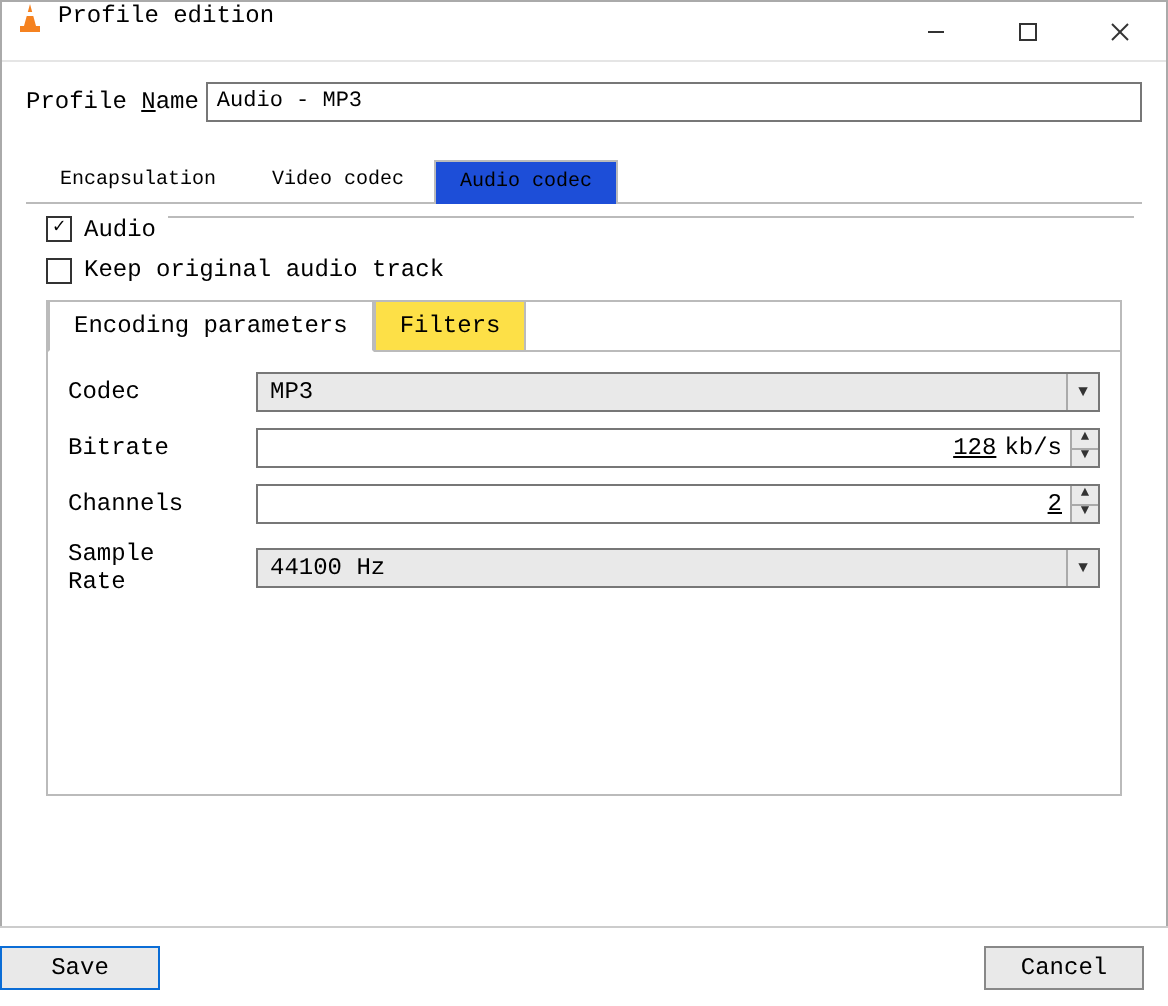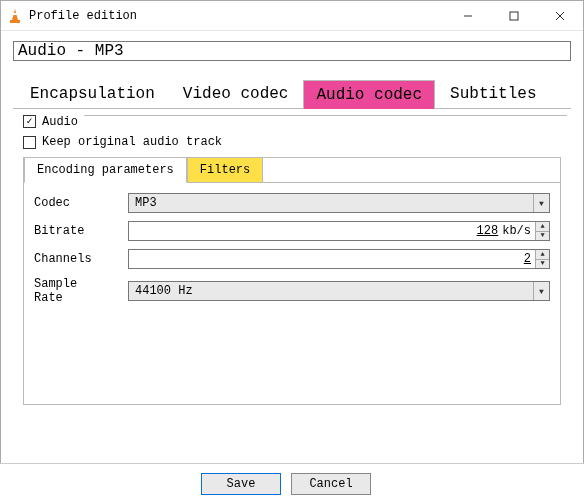--- a/index.html
+++ b/index.html
@@ -11,21 +11,21 @@
     color: #000;
     width: 584px;
     height: 503px;
     overflow: hidden;
     border: 1px solid #aaa;
   }
   
   .titlebar {
     height: 30px;
     display: flex;
-    align-items: center;
+    align-items: flex-start;
     padding-left: 6px;
     background: #fff;
     border-bottom: 1px solid #e5e5e5;
   }
   .titlebar .vlc-icon {
     width: 16px; height: 16px; margin-right: 6px;
   }
   .titlebar .title-text { flex: 0 0 auto; font-size: 12px; }
   .titlebar .spacer { flex: 1; }
   .winbtn {
@@ -45,42 +45,42 @@
     margin-bottom: 12px;
   }
   .label-tight { margin-right: 4px; }
   .underline { text-decoration: underline; }
   .text-input {
     flex: 1;
     height: 20px;
     border: 1px solid #777;
     padding: 0 4px;
     font-family: inherit;
-    font-size: 16px;
+    font-size: 11px;
     background: #fff;
   }
   
   .tabstrip {
     display: flex;
     align-items: flex-end;
     border-bottom: 1px solid #bbb;
     margin-top: 18px;
     padding-left: 4px;
   }
   .tab {
     padding: 5px 12px;
-    font-size: 16px;
+    font-size: 10px;
     border: 1px solid transparent;
     border-bottom: none;
     margin-right: 2px;
     cursor: default;
   }
   .tab.active {
     border-color: #bbb;
-    background: #ec4899;
+    background: #1d4ed8;
     position: relative;
     top: 1px;
   }
   .tabpanel {
     padding: 6px 4px 4px 4px;
   }
   
   .chkrow {
     display: flex;
     align-items: center;
@@ -191,21 +191,21 @@
   }
   .spin .sbtns > div:first-child { border-bottom: 1px solid #aaa; }
   
   .buttonbar {
     position: absolute;
     left: 0; right: 0; bottom: 0;
     height: 40px;
     border-top: 1px solid #ccc;
     display: flex;
     align-items: center;
-    justify-content: center;
+    justify-content: space-between;
     padding-right: 12px;
     gap: 10px;
     background:#fff;
   }
   .btn {
     width: 80px;
     height: 22px;
     border: 1px solid #888;
     background: #e9e9e9;
     display:flex;align-items:center;justify-content:center;
@@ -241,28 +241,30 @@
     <svg width="10" height="10">
         <line x1="1" y1="1" x2="9" y2="9" stroke-width="1"></line>
         <line x1="9" y1="1" x2="1" y2="9" stroke-width="1"></line>
       </svg>
   </div>
 </div>
 
 <div class="content">
 
   <div class="row">
+    <span class="label-tight">
+      <span>Profile </span><span class="underline">N</span><span>ame</span>
+    </span>
     <input class="text-input" value="Audio - MP3" style="">
   </div>
 
   <div class="tabstrip">
     <div class="tab">Encapsulation</div>
     <div class="tab">Video codec</div>
     <div class="tab active">Audio codec</div>
-    <div class="tab">Subtitles</div>
   </div>
 
   <div class="tabpanel">
 
     <div class="audio-line">
       <span class="chkbox checked"></span>
       <span>Audio</span>
       <span class="sep"></span>
     </div>
 

